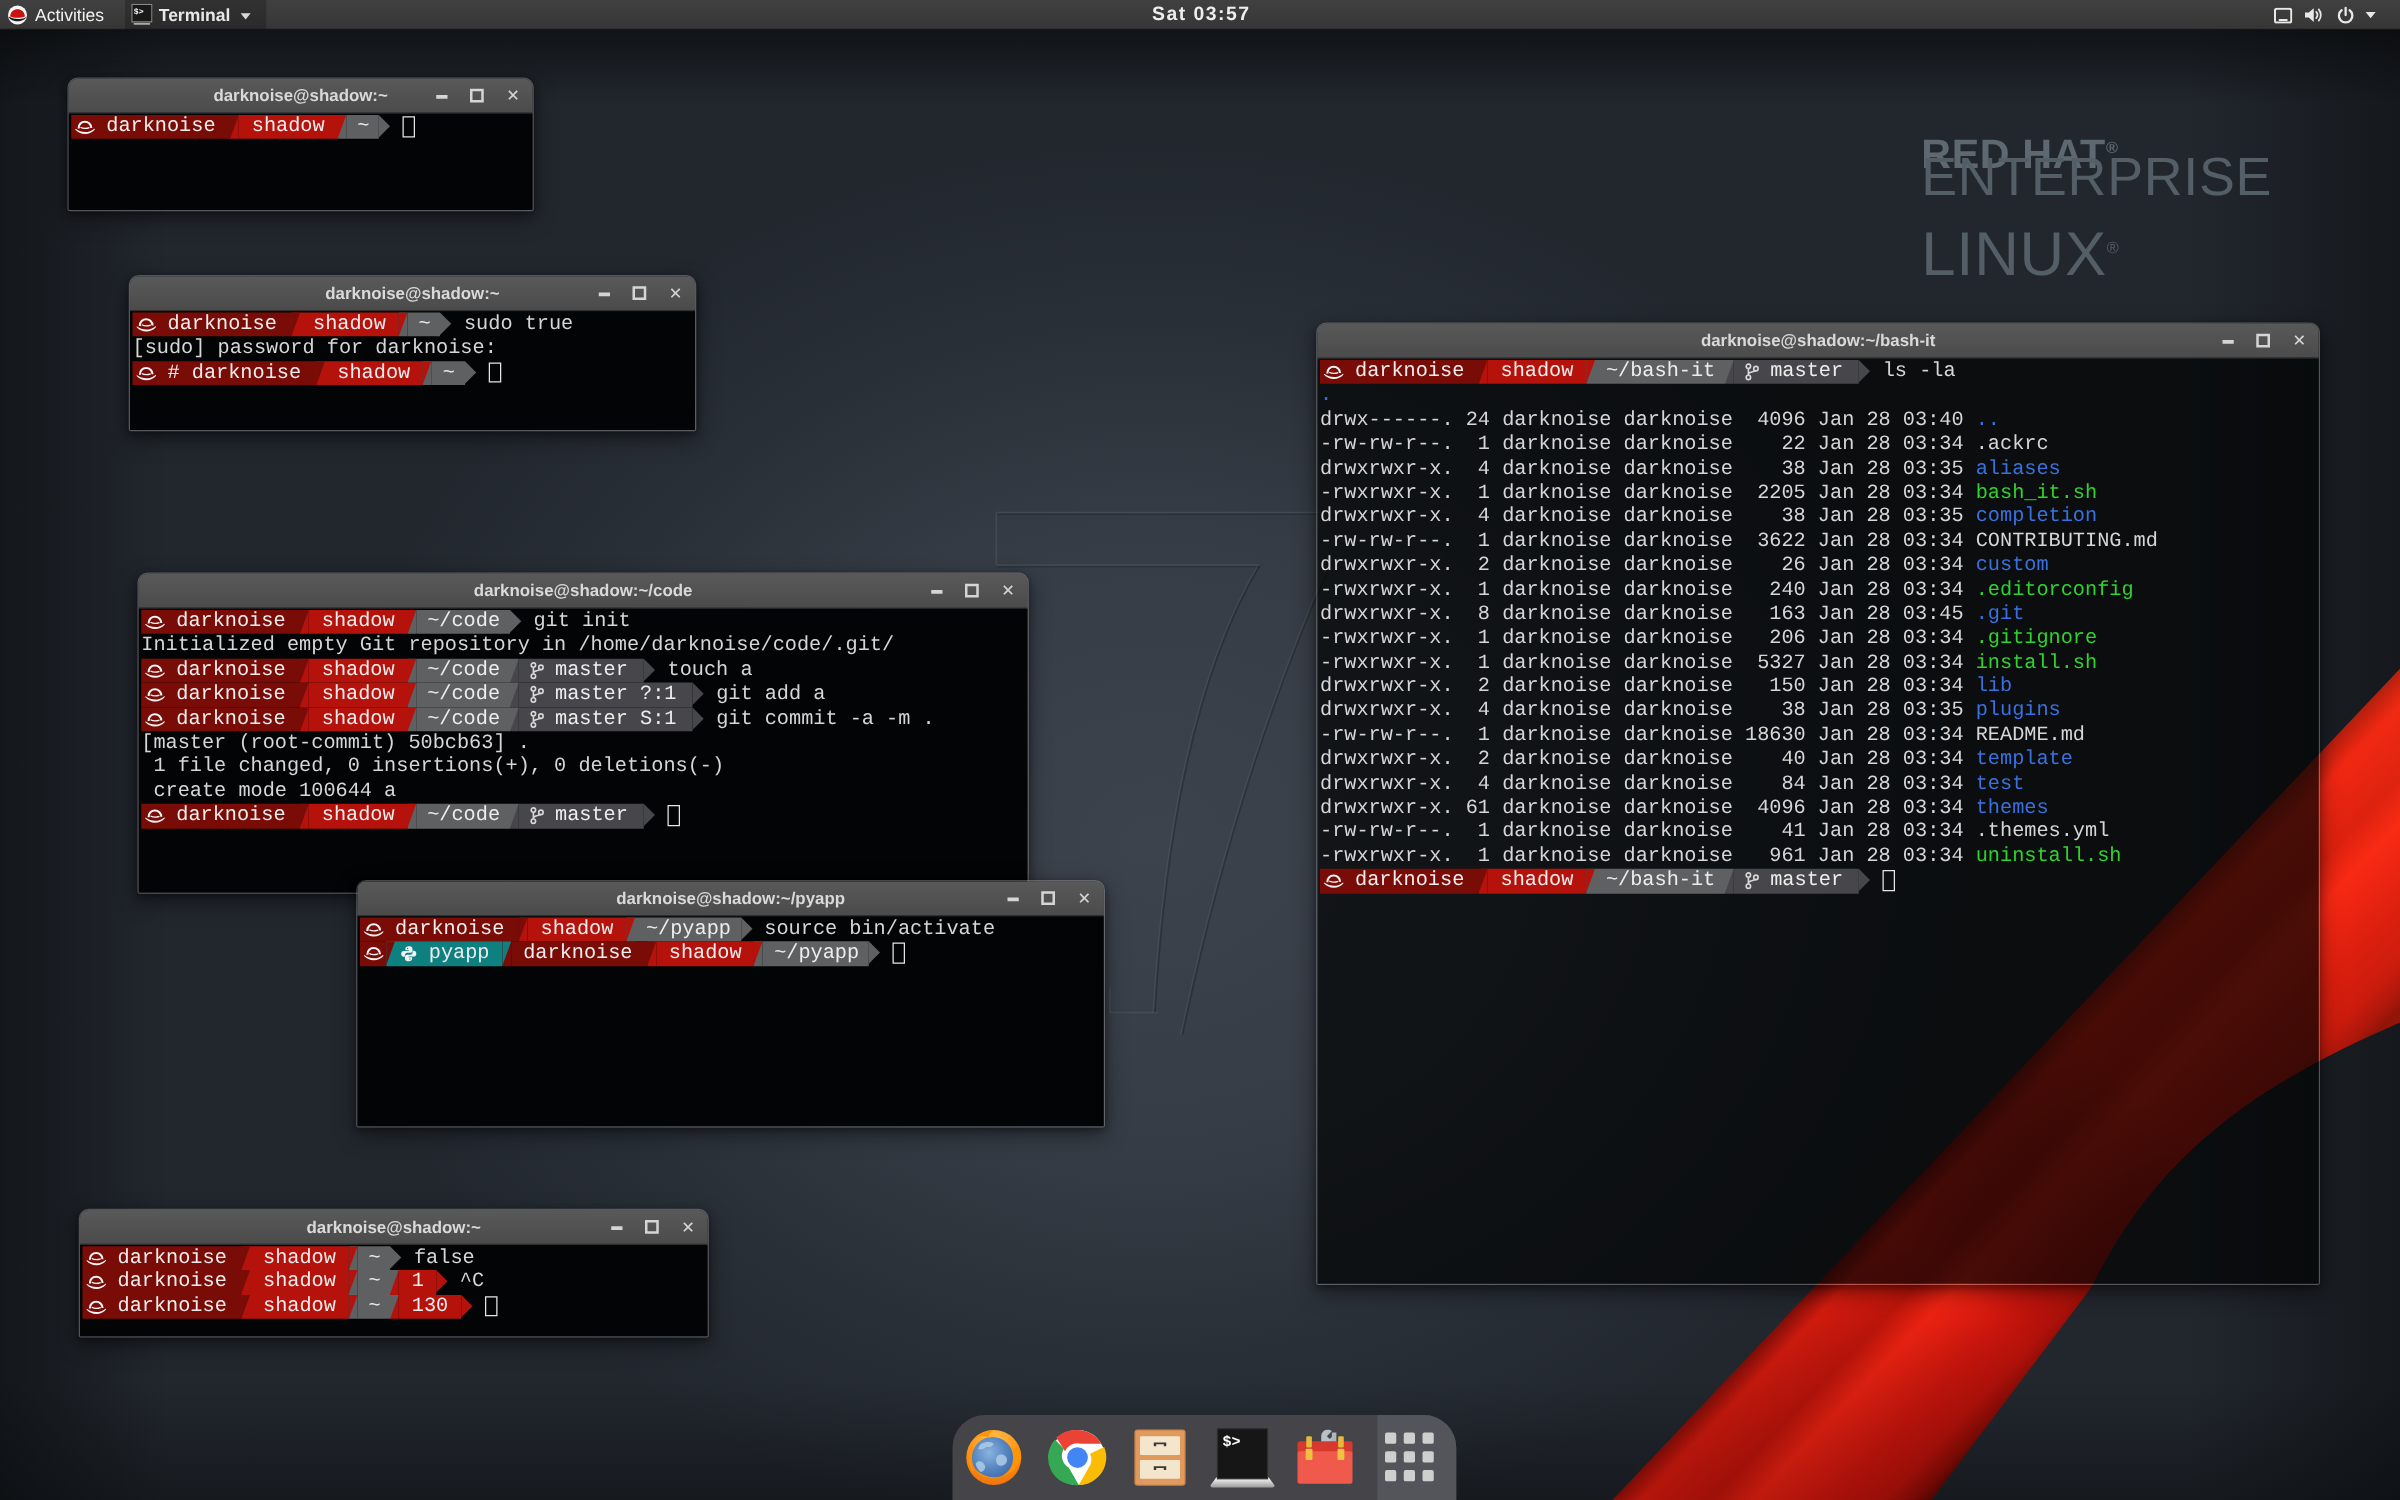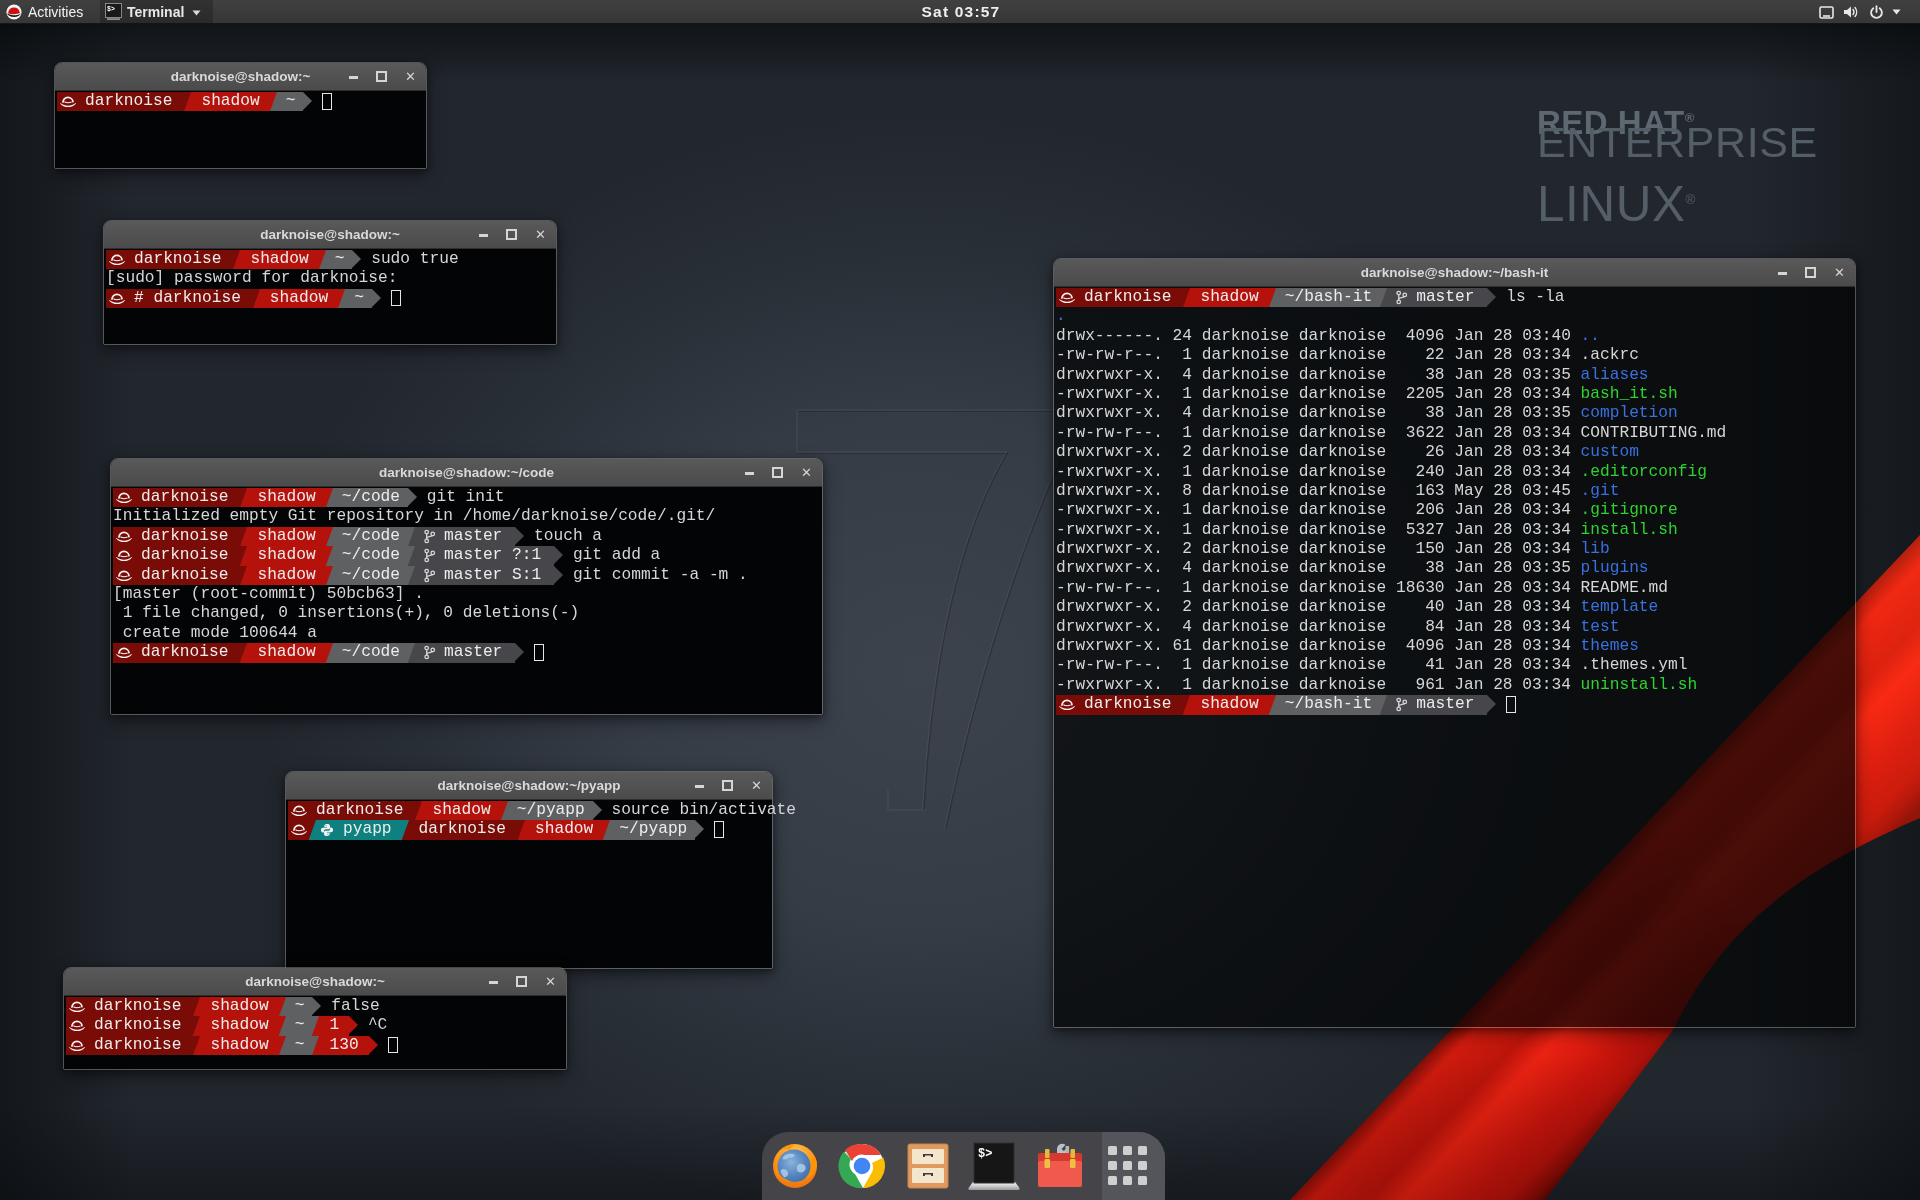--- a/index.html
+++ b/index.html
@@ -260,21 +260,21 @@
             <path d="M5.5 8.0 C7.5 9.2 11.5 9.4 14.5 8.4" fill="none" stroke="#f4f4f4" stroke-width="1.3"></path>
             <path d="M0.9 9.9 C3.4 11.9 6.8 12.9 10.2 12.9 C13.6 12.9 16.8 11.8 18.9 9.8 C19.5 9.3 20.1 9.9 19.6 10.5 C17.6 13.2 14 14.7 10.1 14.7 C6.2 14.7 2.6 13.1 0.4 10.5 C-0.1 9.9 0.5 9.4 0.9 9.9 Z" fill="#f4f4f4"></path>
           </svg><b class="g1"></b>darknoise</span><span class="sp" style="background:#b5120c"><i style="background:#7a0c07"></i></span><span class="sg" style="background:#b5120c;padding-left:10px;padding-right:10px">shadow</span><span class="sp" style="background:#5f6062"><i style="background:#b5120c"></i></span><span class="sg" style="background:#5f6062;padding-left:9px;padding-right:8px">~/code</span><span class="sp" style="background:#47474b"><i style="background:#5f6062"></i></span><span class="sg" style="background:#47474b;padding-left:8px;padding-right:13px"><svg class="br" viewBox="0 0 14 16" fill="none" stroke="#d8d8d8" stroke-width="1.4">
             <circle cx="4" cy="3.2" r="1.9"></circle>
             <circle cx="4" cy="12.8" r="1.9"></circle>
             <circle cx="10.5" cy="5.2" r="1.9"></circle>
             <path d="M4 5.1 V10.9 M4 10.2 C4 7.8 6.5 8.6 10.5 7.1"></path>
           </svg><b class="g2"></b>master</span><span class="ar" style="border-left-color:#47474b"></span><span class="cur"></span></div>
     </div>
   </div>
-<div class="win" style="left:285px;top:771px;width:488px;height:198px">
+<div class="win" style="left:285px;top:704px;width:599px;height:198px">
 <div class="tb">
       <span class="tt">darknoise@shadow:~/pyapp</span>
       <span class="wb b1"></span>
       <span class="wb b2"></span>
       <span class="wb b3">✕</span>
     </div>
 <div class="tm">
       <div class="r"><span class="sg" style="background:#7a0c07;padding-left:3px;padding-right:12px"><svg class="hat" viewBox="0 0 20 16">
             <path d="M3.6 9.2 C3.6 5.0 6.4 2.6 9.9 2.6 C13.4 2.6 16.2 5.2 16.3 8.8" fill="none" stroke="#f4f4f4" stroke-width="2.1"></path>
             <path d="M5.5 8.0 C7.5 9.2 11.5 9.4 14.5 8.4" fill="none" stroke="#f4f4f4" stroke-width="1.3"></path>
@@ -337,21 +337,21 @@
           </svg><b class="g2"></b>master</span><span class="ar" style="border-left-color:#47474b"></span><span class="t"> ls -la</span></div>
       <div class="r"><span class="t" style="color:#3a71e0">.</span></div>
       <div class="r"><span class="t">drwx------. 24 darknoise darknoise  4096 Jan 28 03:40 </span><span class="t" style="color:#3a71e0">..</span></div>
       <div class="r"><span class="t">-rw-rw-r--.  1 darknoise darknoise    22 Jan 28 03:34 </span><span class="t" style="color:#d6d6d6">.ackrc</span></div>
       <div class="r"><span class="t">drwxrwxr-x.  4 darknoise darknoise    38 Jan 28 03:35 </span><span class="t" style="color:#3a71e0">aliases</span></div>
       <div class="r"><span class="t">-rwxrwxr-x.  1 darknoise darknoise  2205 Jan 28 03:34 </span><span class="t" style="color:#2fd32f">bash_it.sh</span></div>
       <div class="r"><span class="t">drwxrwxr-x.  4 darknoise darknoise    38 Jan 28 03:35 </span><span class="t" style="color:#3a71e0">completion</span></div>
       <div class="r"><span class="t">-rw-rw-r--.  1 darknoise darknoise  3622 Jan 28 03:34 </span><span class="t" style="color:#d6d6d6">CONTRIBUTING.md</span></div>
       <div class="r"><span class="t">drwxrwxr-x.  2 darknoise darknoise    26 Jan 28 03:34 </span><span class="t" style="color:#3a71e0">custom</span></div>
       <div class="r"><span class="t">-rwxrwxr-x.  1 darknoise darknoise   240 Jan 28 03:34 </span><span class="t" style="color:#2fd32f">.editorconfig</span></div>
-      <div class="r"><span class="t">drwxrwxr-x.  8 darknoise darknoise   163 May 28 03:45 </span><span class="t" style="color:#3a71e0">.git</span></div>
+      <div class="r"><span class="t">drwxrwxr-x.  8 darknoise darknoise   163 Jan 28 03:45 </span><span class="t" style="color:#3a71e0">.git</span></div>
       <div class="r"><span class="t">-rwxrwxr-x.  1 darknoise darknoise   206 Jan 28 03:34 </span><span class="t" style="color:#2fd32f">.gitignore</span></div>
       <div class="r"><span class="t">-rwxrwxr-x.  1 darknoise darknoise  5327 Jan 28 03:34 </span><span class="t" style="color:#2fd32f">install.sh</span></div>
       <div class="r"><span class="t">drwxrwxr-x.  2 darknoise darknoise   150 Jan 28 03:34 </span><span class="t" style="color:#3a71e0">lib</span></div>
       <div class="r"><span class="t">drwxrwxr-x.  4 darknoise darknoise    38 Jan 28 03:35 </span><span class="t" style="color:#3a71e0">plugins</span></div>
       <div class="r"><span class="t">-rw-rw-r--.  1 darknoise darknoise 18630 Jan 28 03:34 </span><span class="t" style="color:#d6d6d6">README.md</span></div>
       <div class="r"><span class="t">drwxrwxr-x.  2 darknoise darknoise    40 Jan 28 03:34 </span><span class="t" style="color:#3a71e0">template</span></div>
       <div class="r"><span class="t">drwxrwxr-x.  4 darknoise darknoise    84 Jan 28 03:34 </span><span class="t" style="color:#3a71e0">test</span></div>
       <div class="r"><span class="t">drwxrwxr-x. 61 darknoise darknoise  4096 Jan 28 03:34 </span><span class="t" style="color:#3a71e0">themes</span></div>
       <div class="r"><span class="t">-rw-rw-r--.  1 darknoise darknoise    41 Jan 28 03:34 </span><span class="t" style="color:#d6d6d6">.themes.yml</span></div>
       <div class="r"><span class="t">-rwxrwxr-x.  1 darknoise darknoise   961 Jan 28 03:34 </span><span class="t" style="color:#2fd32f">uninstall.sh</span></div>

